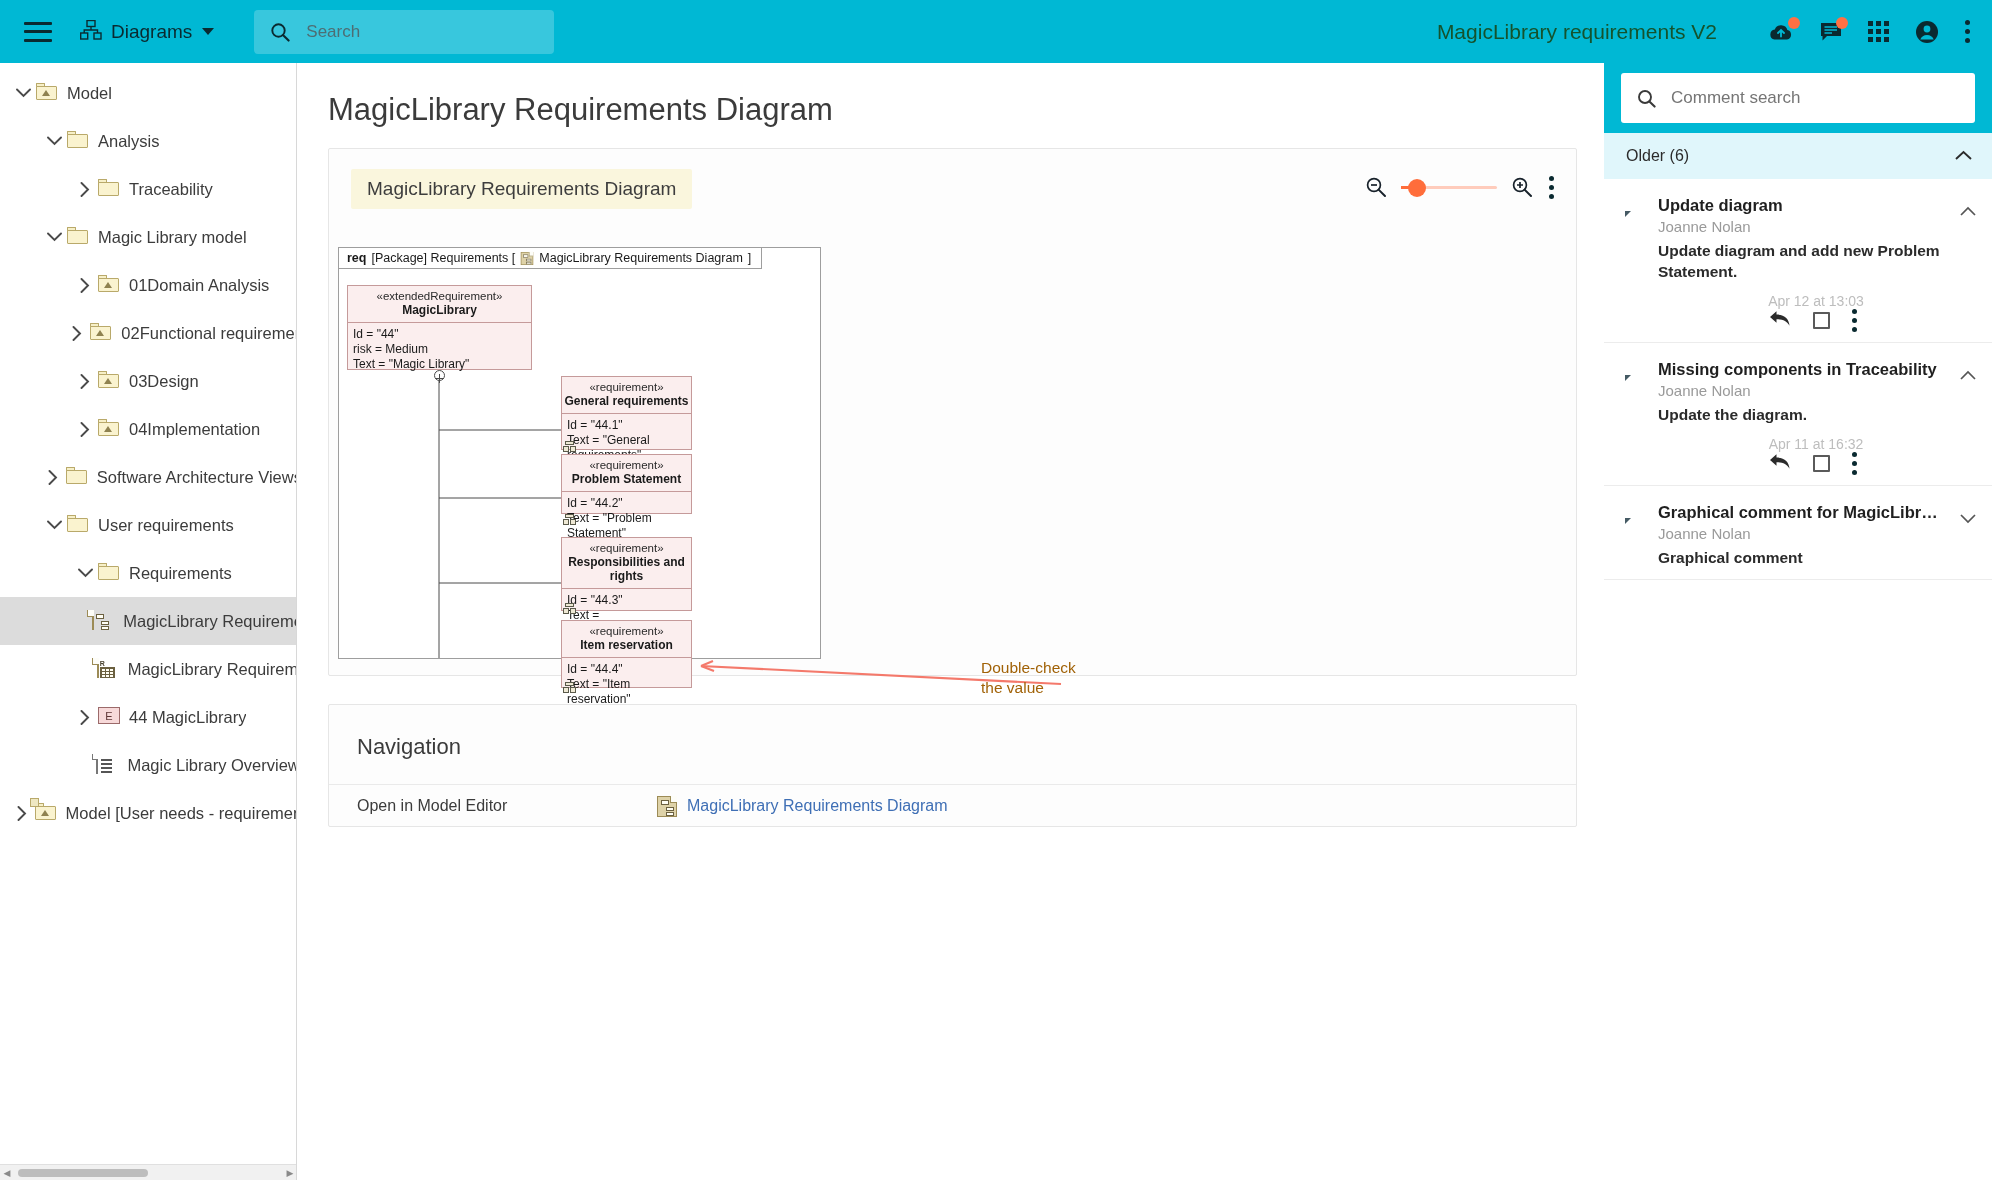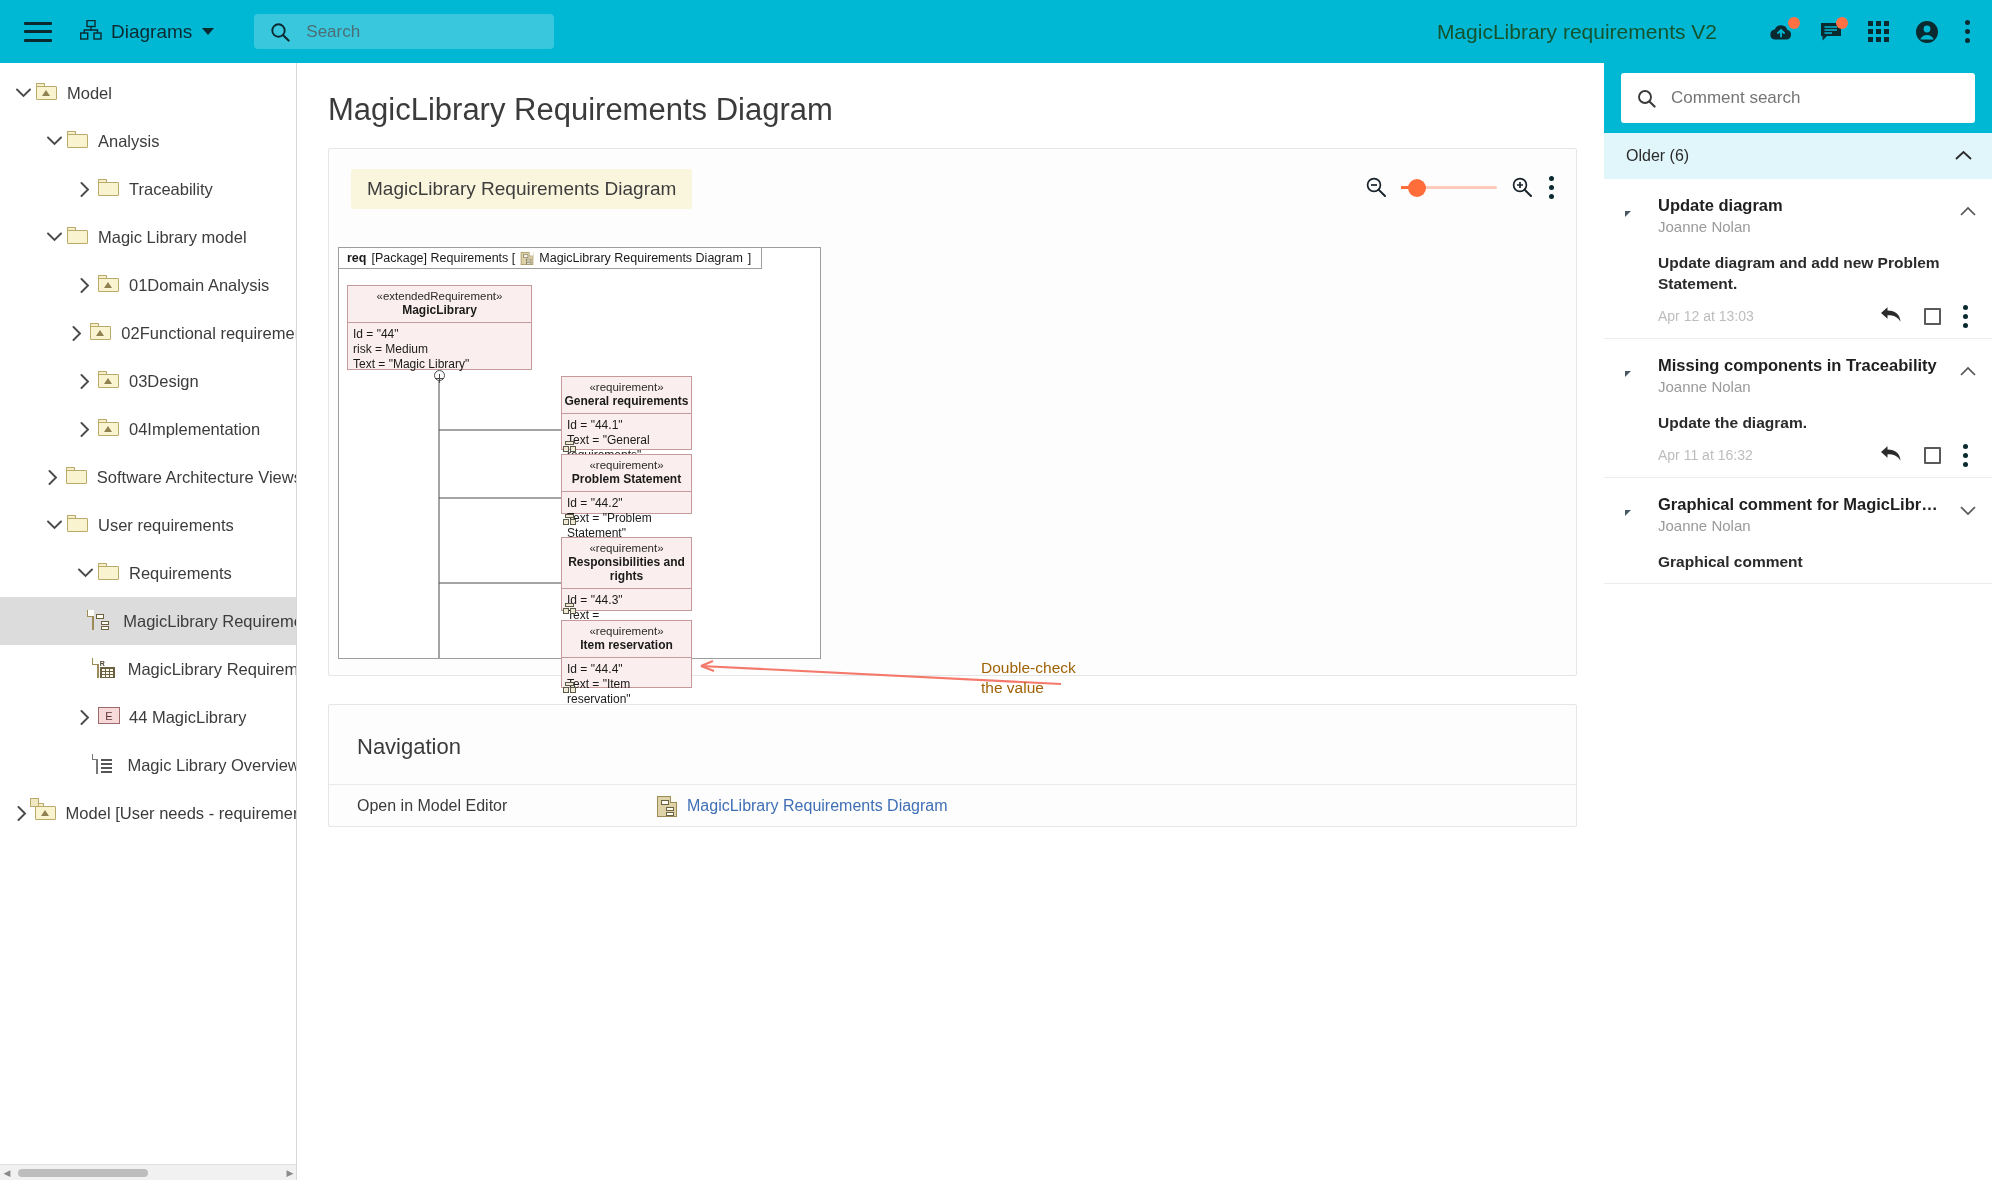--- a/index.html
+++ b/index.html
@@ -21,21 +21,21 @@
     display: flex; flex-direction: column; justify-content: space-between; }
   .hamburger i { display: block; height: 3px; background: #0a2a30; border-radius: 1px; }
   .tb-app { display: flex; align-items: center; margin-left: 28px; cursor: pointer; }
   .tb-app-label { font-size: 19px; color: #0a2a30; margin-left: 9px; }
   .caret-down {
     width: 0; height: 0; margin-left: 10px;
     border-left: 6px solid transparent; border-right: 6px solid transparent;
     border-top: 7px solid #0a2a30;
   }
   .searchbox {
-    margin-left: 40px; width: 300px; height: 35px;
+    margin-left: 40px; width: 300px; height: 44px;
     background: rgba(255,255,255,0.22); border-radius: 4px;
     display: flex; align-items: center; cursor: text;
   }
   .searchbox .sicon { margin-left: 16px; display: flex; }
   .searchbox .stext { margin-left: 16px; font-size: 17px; color: #4d6e74; }
   .tb-title {
     position: absolute; right: 275px; top: 50%; transform: translateY(-50%);
     font-size: 21px; color: #14532d; white-space: nowrap;
   }
   .tb-icons { position: absolute; right: 22px; top: 0; height: 63px;
@@ -184,22 +184,22 @@
   .rp-older { height: 46px; background: #e0f6fb; display:flex; align-items:center;
     justify-content: space-between; padding: 0 20px 0 22px; font-size: 16px; color: #2b2b2b;
     cursor: pointer; }
   .cmt { border-bottom: 1px solid #ececec; padding: 17px 18px 10px 18px; position: relative;
     display:flex; }
   .cmt-ic { width: 28px; min-width:28px; margin-top: 16px; }
   .cmt-body { flex: 1; padding-left: 8px; }
   .cmt-title { font-size: 16.5px; font-weight: bold; color: #1f1f1f; white-space: nowrap;
     overflow: hidden; text-overflow: ellipsis; max-width: 285px; }
   .cmt-author { font-size: 15px; color: #9a9a9a; margin-top: 3px; }
-  .cmt-text { font-size: 15.5px; font-weight: bold; color: #2b2b2b; margin-top: 18px; line-height: 1.35; }
-  .cmt-foot { display:flex; align-items:center; margin-top: 10px; }
+  .cmt-text { font-size: 15.5px; font-weight: bold; color: #2b2b2b; margin-top: 6px; line-height: 1.35; }
+  .cmt-foot { display:flex; align-items:center; margin-top: 10px; flex-direction: column; }
   .cmt-date { font-size: 14px; color: #bdbdbd; flex: 1; }
   .cmt-acts { display:flex; align-items:center; gap: 22px; padding-right: 6px; }
   .chk { width: 17px; height: 17px; border: 2px solid #5a5a5a; border-radius: 1px; cursor:pointer; }
   .chev { position: absolute; right: 16px; top: 24px; cursor: pointer; }
   .speech { width:22px; height:19px; background:#455a64; border-radius:2px; position:relative; }
   .speech i { position:absolute; left:4px; height:2px; background:#fff; display:block; }
   .speech .l1{top:4px;width:14px;} .speech .l2{top:8px;width:14px;} .speech .l3{top:12px;width:9px;}
   .speech:after { content:''; position:absolute; left:3px; bottom:-5px; width:0;height:0;
     border-left:6px solid #455a64; border-bottom:6px solid transparent; }
 </style>

